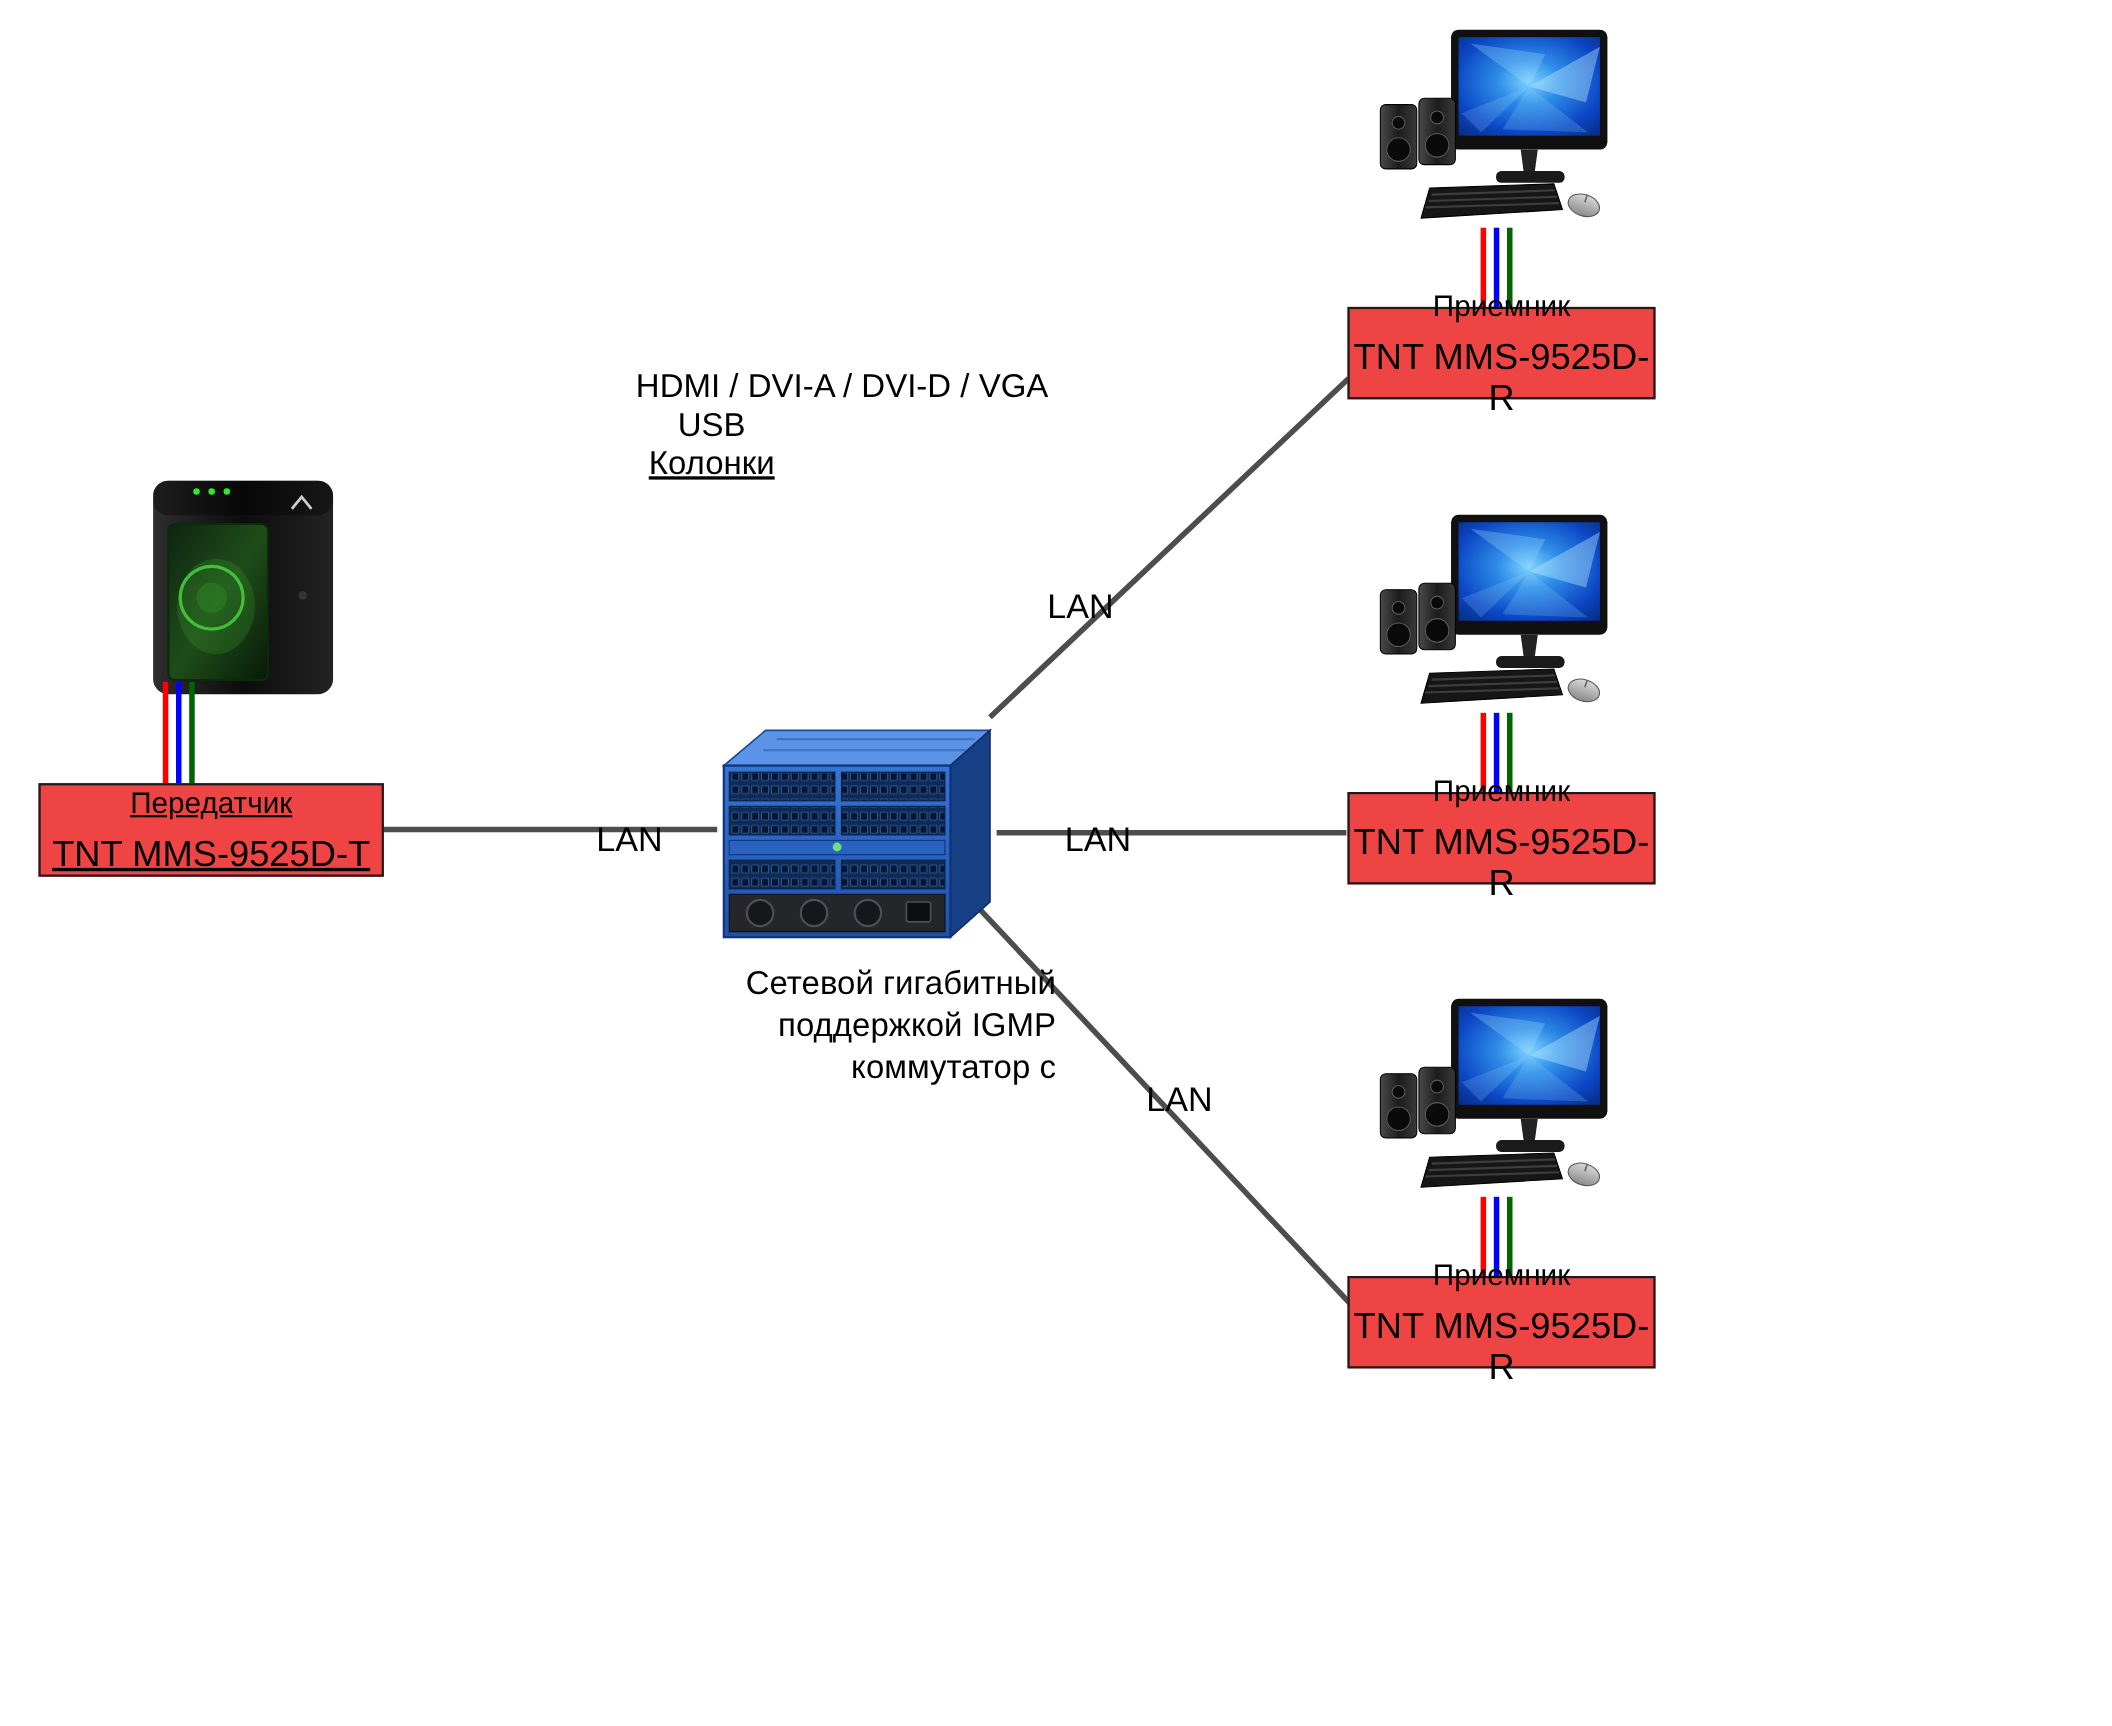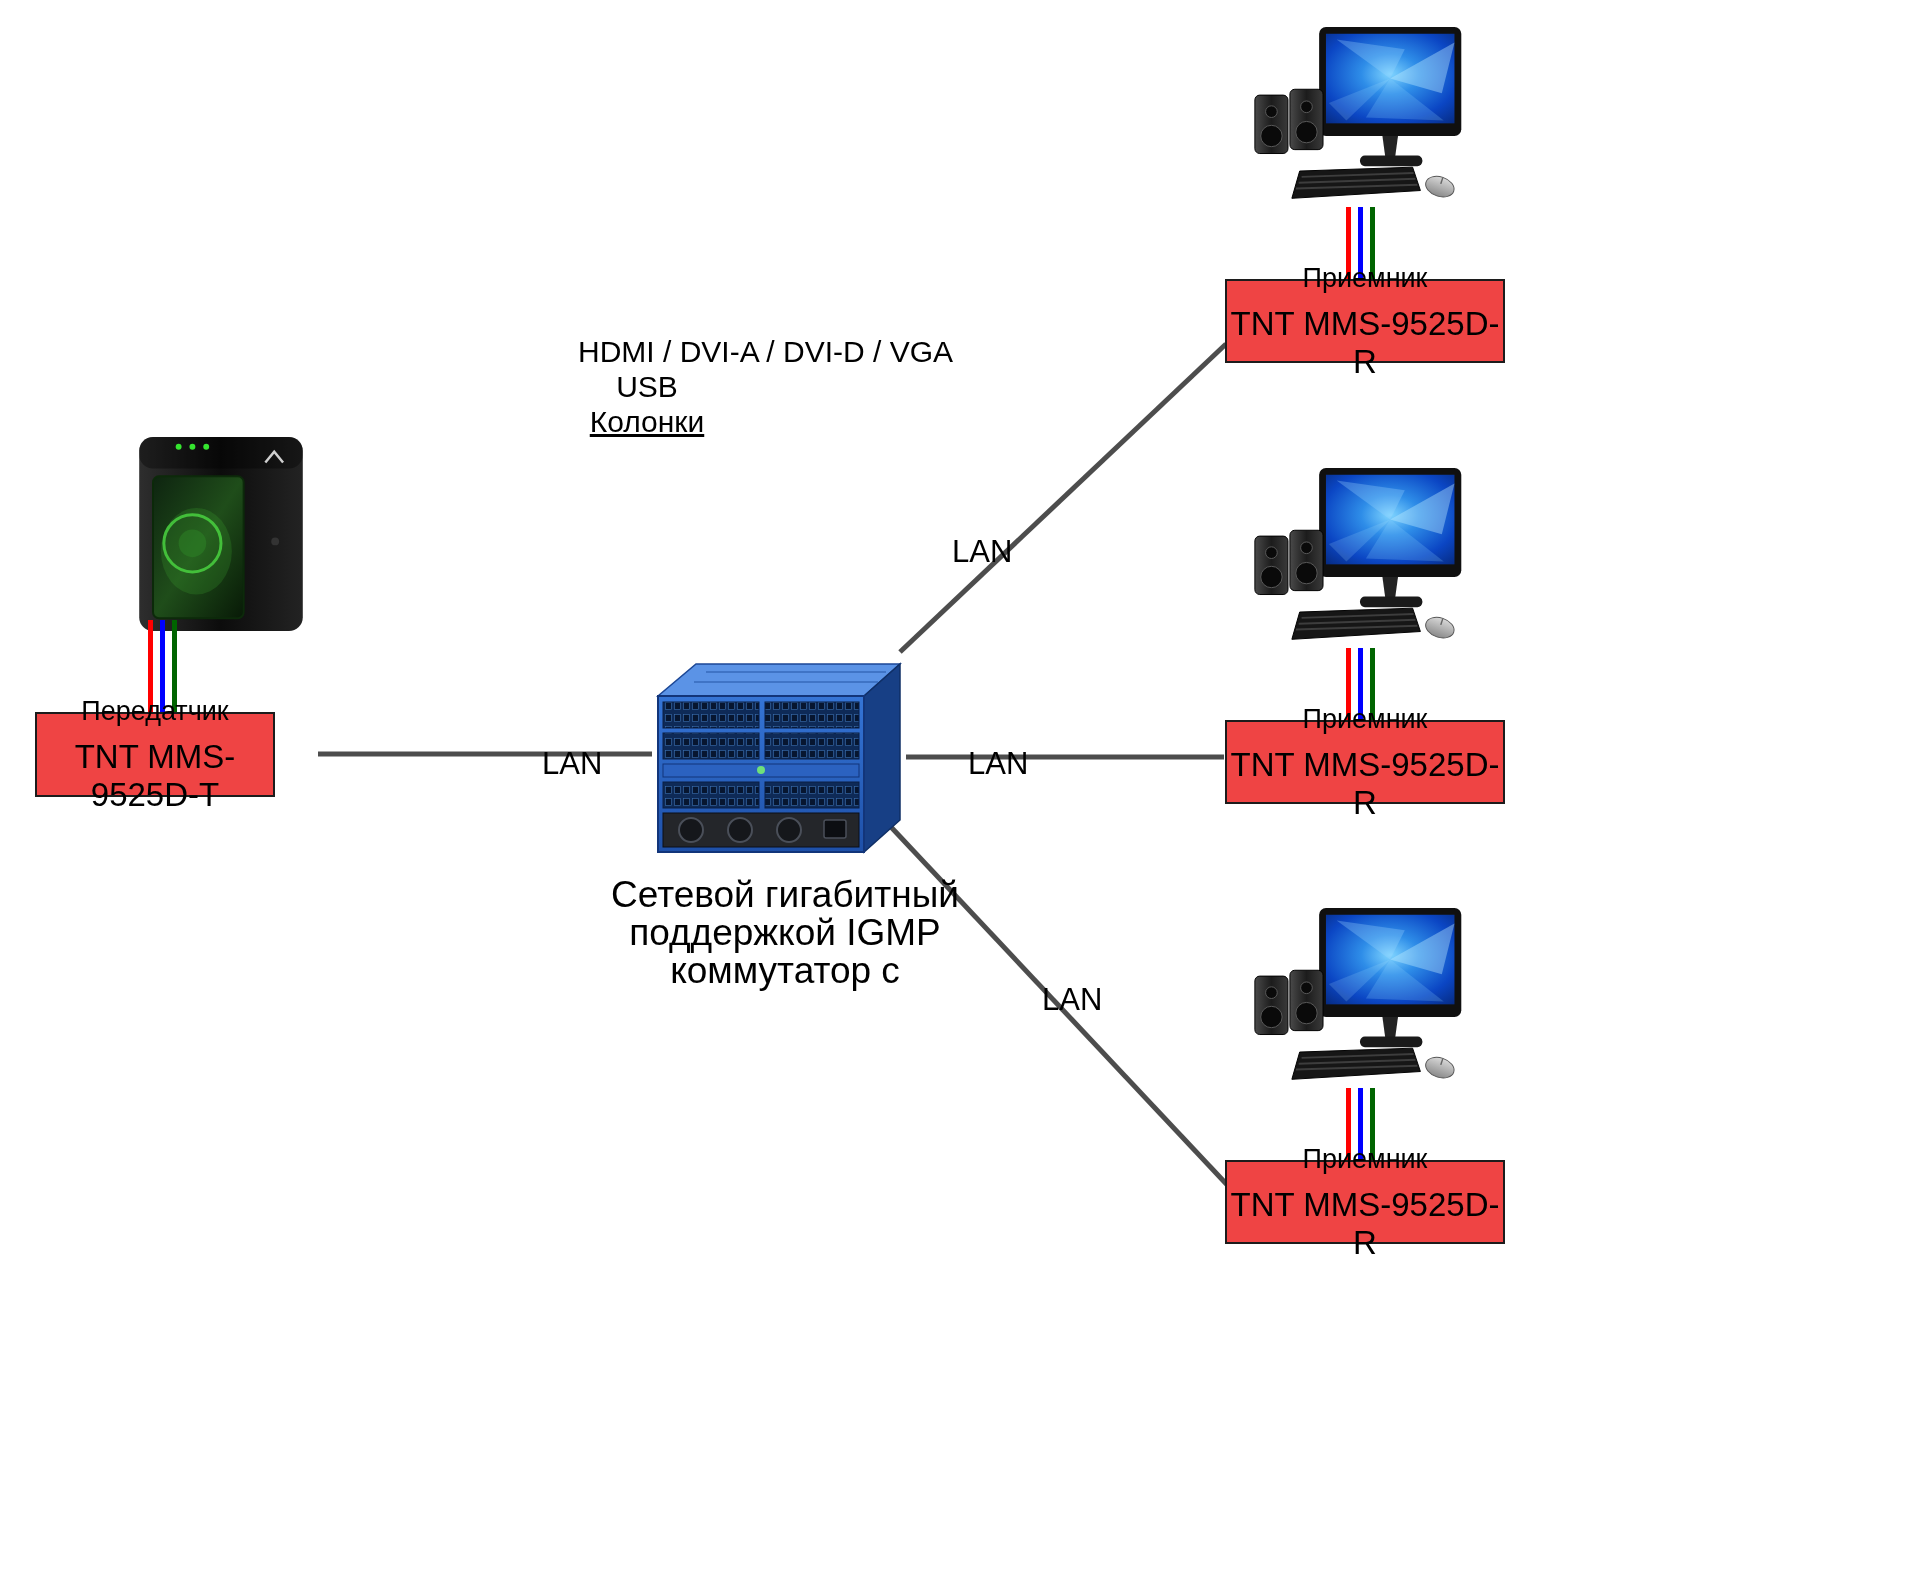--- a/index.html
+++ b/index.html
@@ -29,34 +29,34 @@
   
   .legend-row{position:absolute;left:578px;height:34px;display:flex;align-items:center;z-index:4;flex-direction:column;}
   .legend-swatch{width:122px;height:6px;margin-right:16px;}
   .legend-swatch.sw-red{background:#ff0000;}
   .legend-swatch.sw-blue{background:#0000ff;}
   .legend-swatch.sw-green{background:#006400;}
   .legend-label{font-size:30px;}
   
   #switch-caption{
     position:absolute;left:610px;top:876px;width:350px;z-index:3;
-    text-align:center;font-size:37px;line-height:38px;
+    text-align:right;font-size:30px;line-height:38px;
   }
   
   .rx-unit{position:absolute;left:1218px;width:290px;height:340px;z-index:2;}
   .rx-unit .ws{position:absolute;left:28px;top:0;width:230px;height:185px;}
   .rx-unit .cables{left:128px;top:182px;height:74px;}
   .rx-unit .label-box{left:7px;top:254px;width:280px;height:84px;}
   .unit-top{top:25px;}
   .unit-mid{top:466px;}
   .unit-bottom{top:906px;}
   
   #tx-tower{left:126px;top:433px;width:190px;height:202px;}
   #tx-cables{left:148px;top:620px;height:94px;}
-  #tx-box{left:35px;top:712px;width:240px;height:85px;}
+  #tx-box{left:35px;top:712px;width:314px;height:85px;text-decoration:underline;}
   
   #switch-svg{left:646px;top:652px;width:264px;height:204px;}
   
   #lan-tx{left:542px;top:719px;}
   #lan-top{left:952px;top:507px;}
   #lan-mid{left:968px;top:719px;}
   #lan-bottom{left:1042px;top:955px;}
   
   #legend-row-hdmi{top:335px;}
   #legend-row-usb{top:370px;}

